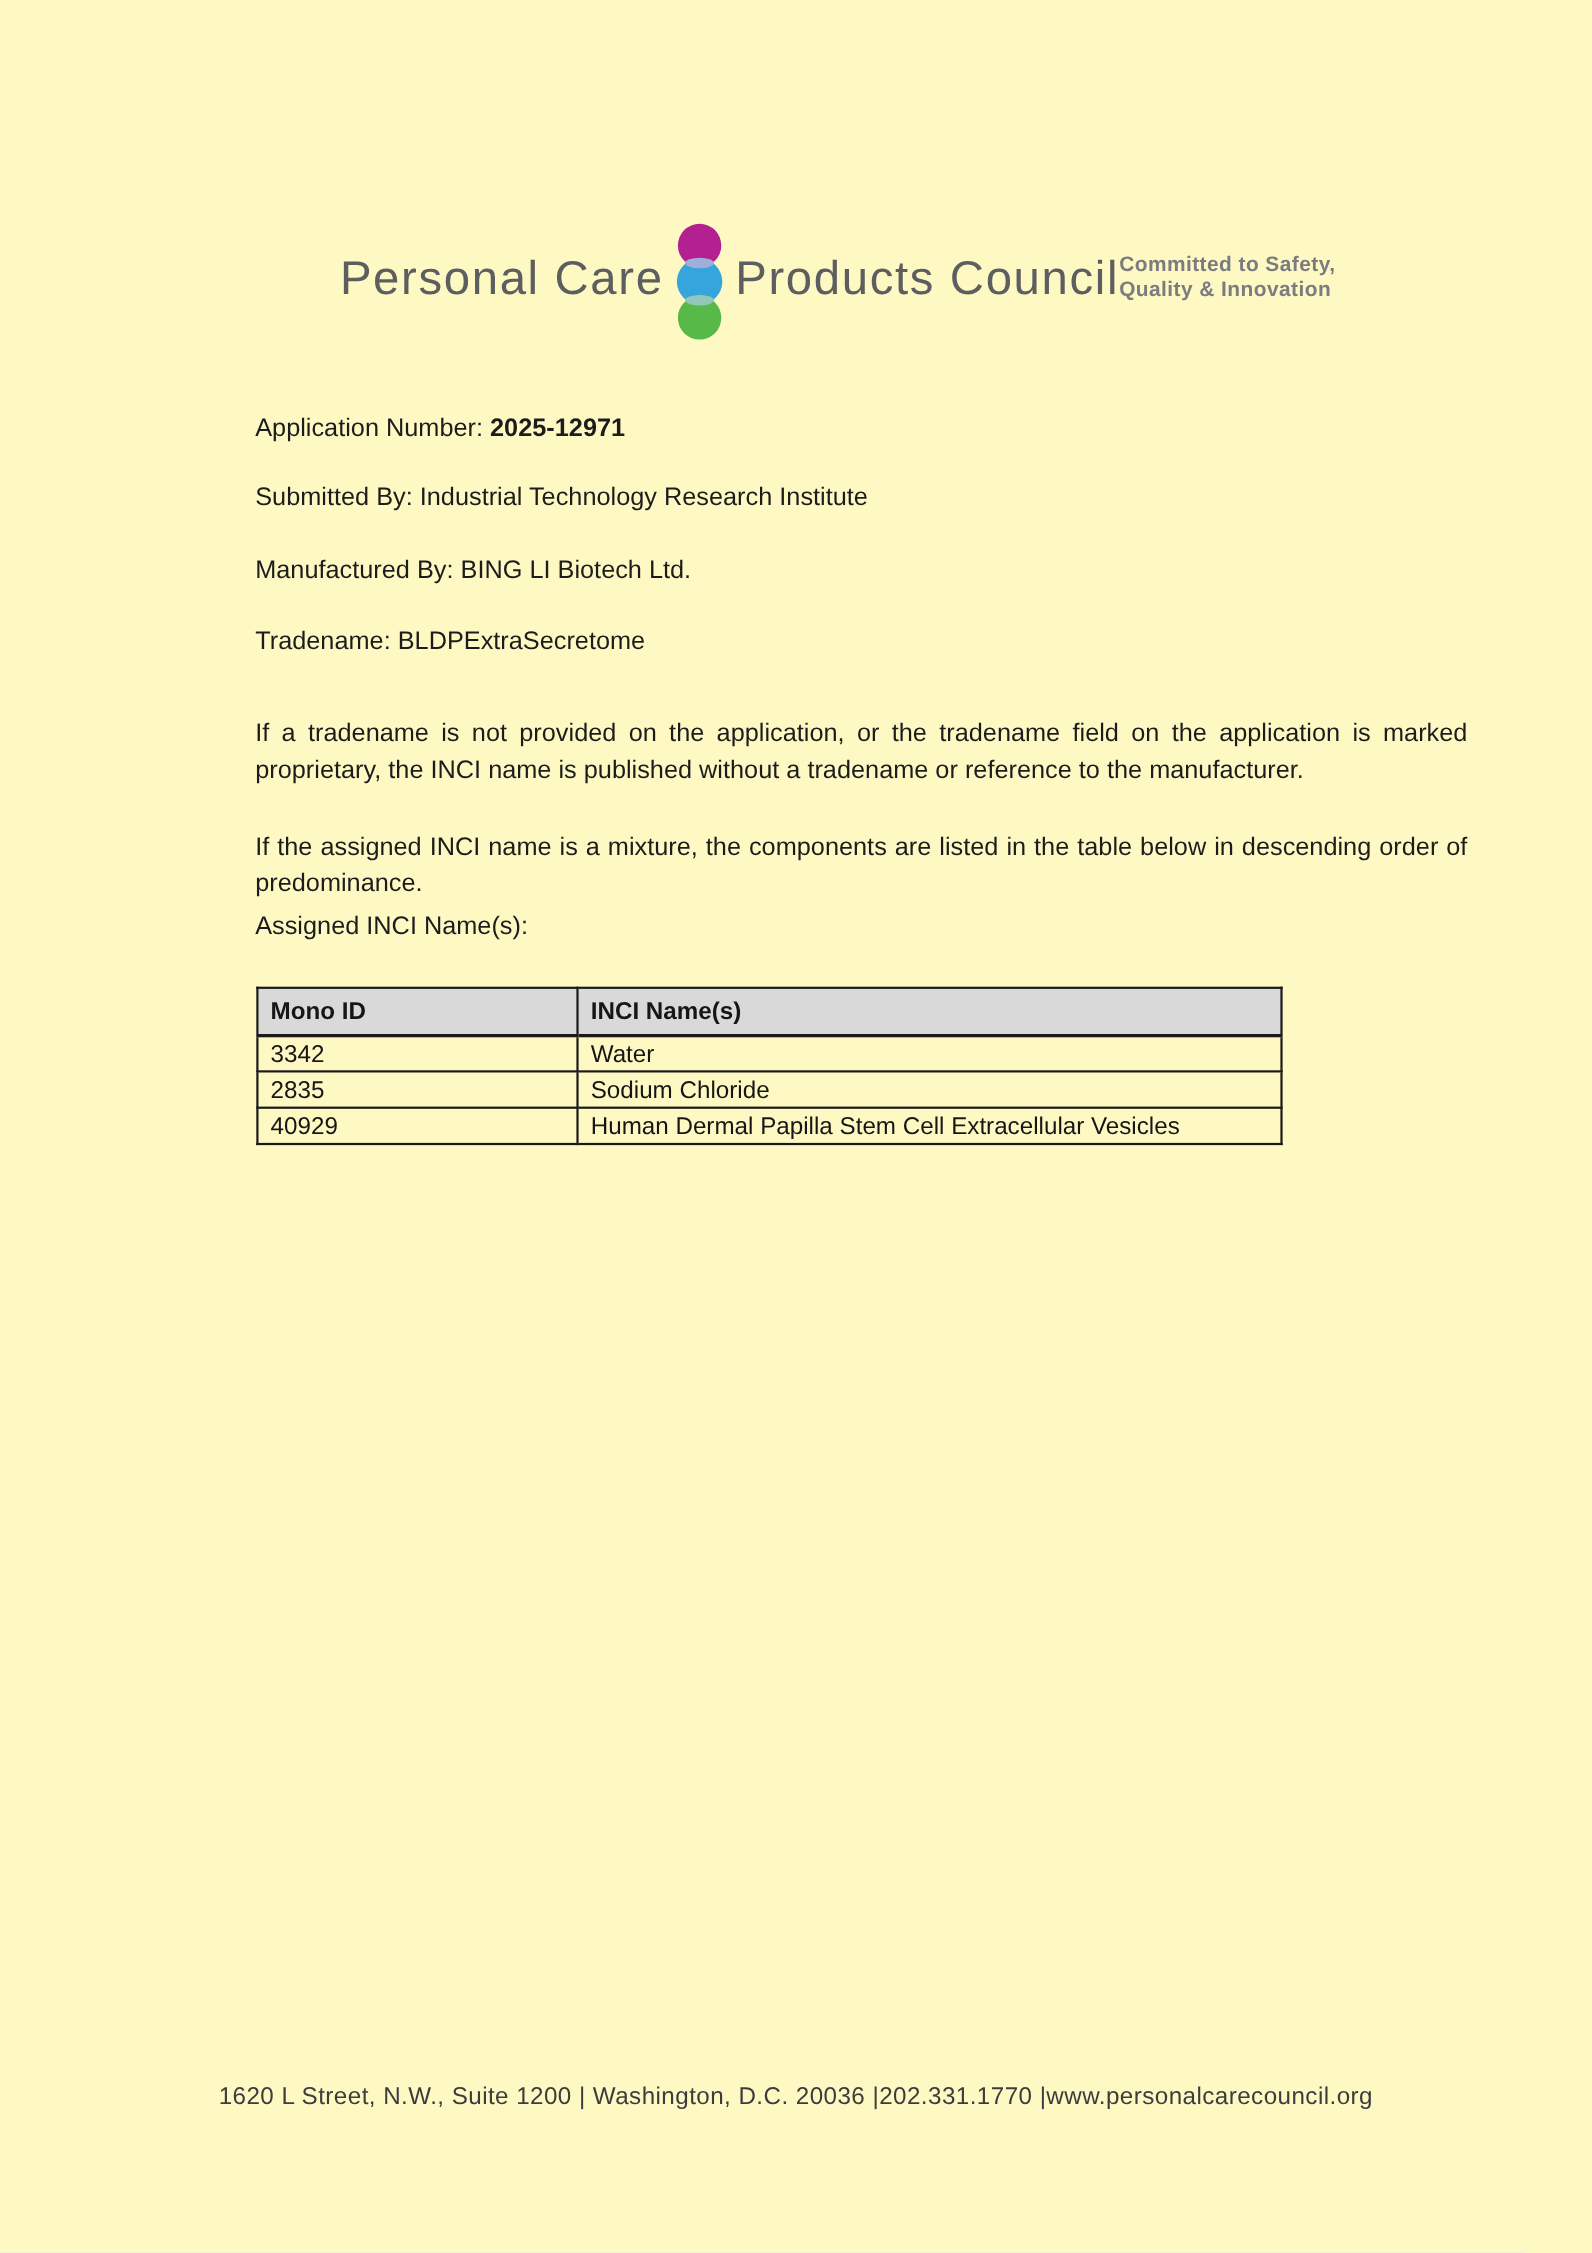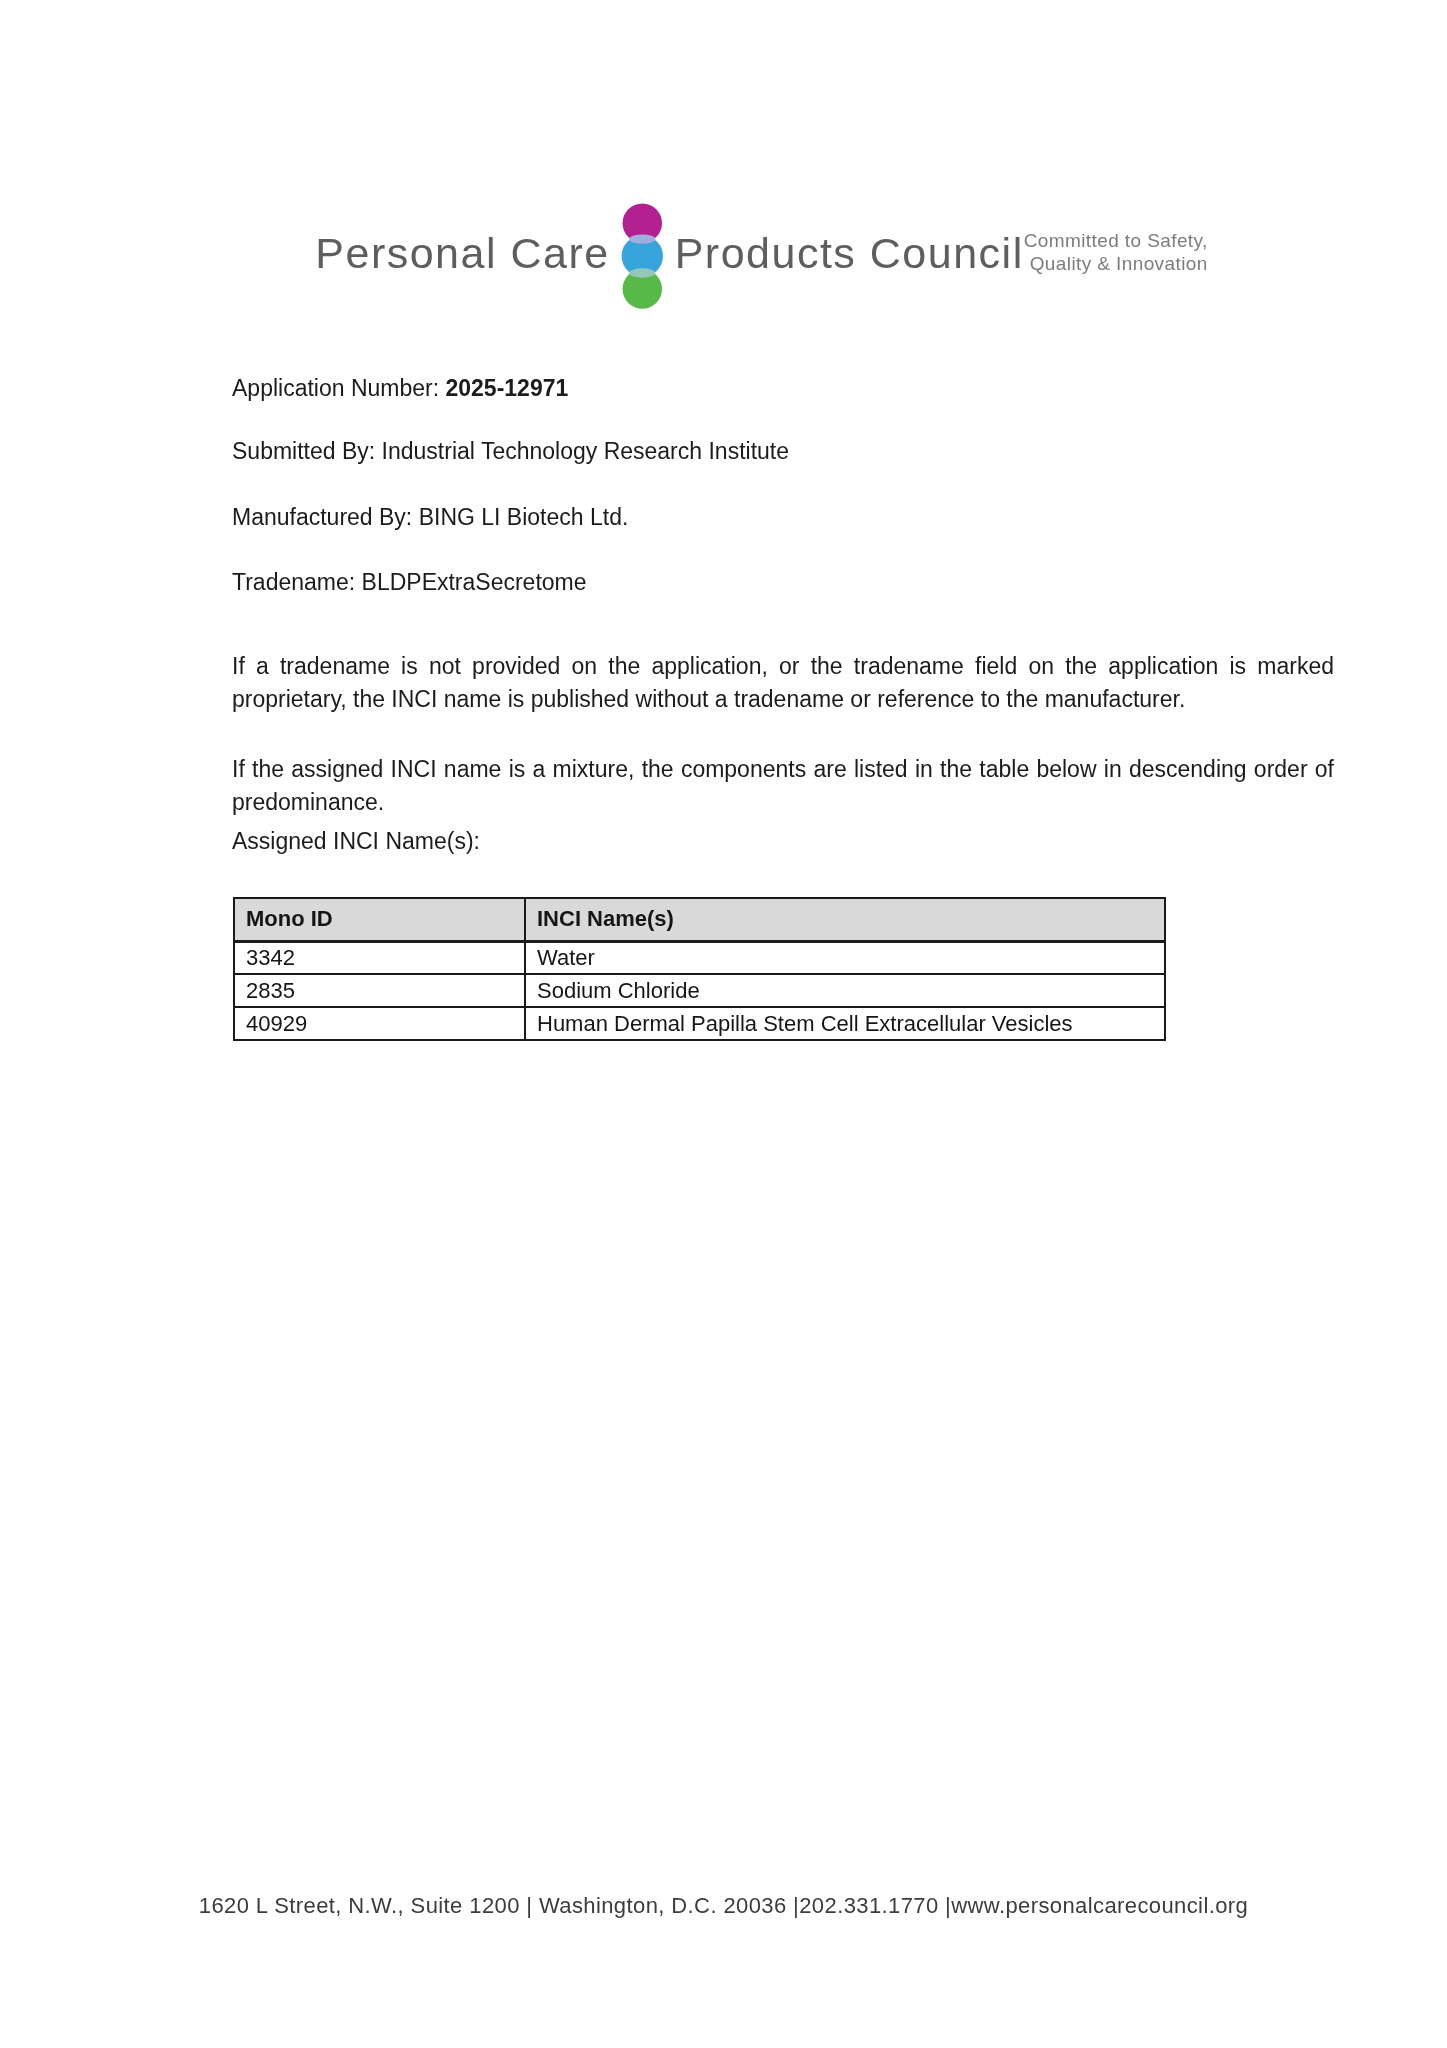--- a/index.html
+++ b/index.html
@@ -1,20 +1,20 @@
 <!DOCTYPE html>
 <html><head>
 <meta charset="utf-8">
 <style>
   * { margin:0; padding:0; box-sizing:border-box; }
   html,body { background:#e8e8e8; }
   .page {
     position:relative;
     width:1447px; height:2048px;
-    background:#ffffff;
+    background:#fef9c3;
     font-family:"Liberation Sans", sans-serif;
     color:#1c1c1c;
     margin:0 auto;
     overflow:hidden;
   }
 
   
   .logo {
     position:absolute; top:200px; left:50%;
     transform:translateX(calc(-50% + 38px));
@@ -27,22 +27,22 @@
   }
   .logo-circles { width:47px; height:113px; margin:0 9px; flex:0 0 auto; }
   .logo-right { display:flex; flex-direction:row; align-items:flex-end; }
   .logo-right-text {
     font-size:43px; letter-spacing:1.5px; font-weight:300;
     color:#5d5e60; line-height:1;
     padding-top:32px; white-space:nowrap;
   }
   .logo-tagline {
     margin-top:9px;
-    font-size:19px; letter-spacing:0.4px; font-weight:400;
-    color:#7b7c7f; text-align:right; line-height:23px;
+    font-size:19px; letter-spacing:0.4px; font-weight:700;
+    color:#7b7c7f; line-height:23px;
     white-space:nowrap;
   }
 
   
   .line { position:absolute; left:232px; width:1102px; font-size:23px; line-height:28px; }
   .line .val-bold { font-weight:bold; }
   .para {
     position:absolute; left:232px; width:1102px;
     font-size:23px; line-height:33px; text-align:justify;margin-top:20px;
   }

